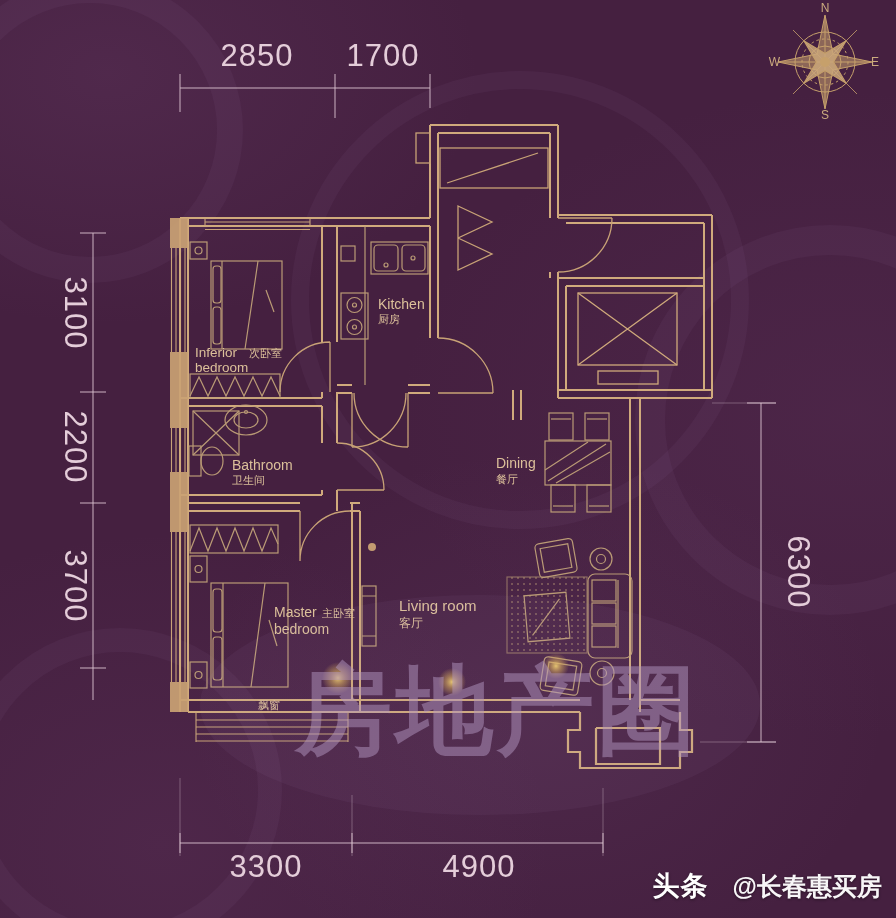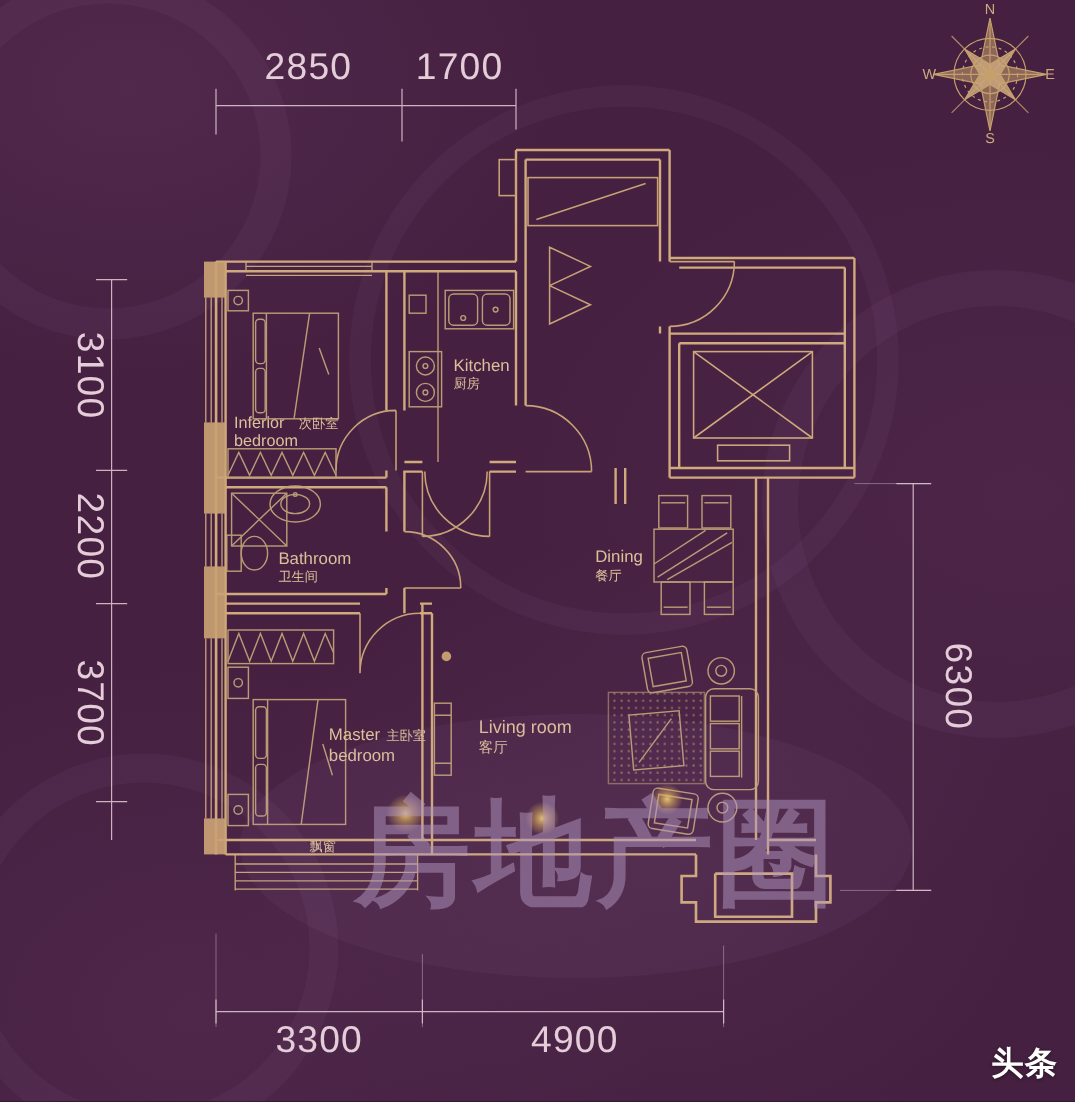--- a/index.html
+++ b/index.html
@@ -275,15 +275,16 @@
     <ellipse cx="480" cy="705" rx="280" ry="110" fill="rgba(185,155,200,0.06)"></ellipse>
     <circle cx="338" cy="678" r="16" fill="url(#goldGlow)"></circle>
     <circle cx="452" cy="682" r="14" fill="url(#goldGlow)"></circle>
     <circle cx="556" cy="666" r="13" fill="url(#goldGlow)"></circle>
     <text class="wm-center" x="295" y="744">房地产圈</text>
   </g>
 </svg>
 
 <div class="badge">
   <span class="brand">头条</span>
+  <span class="handle">@长春惠买房</span>
 </div>
 
 </div>
 
 </body></html>

